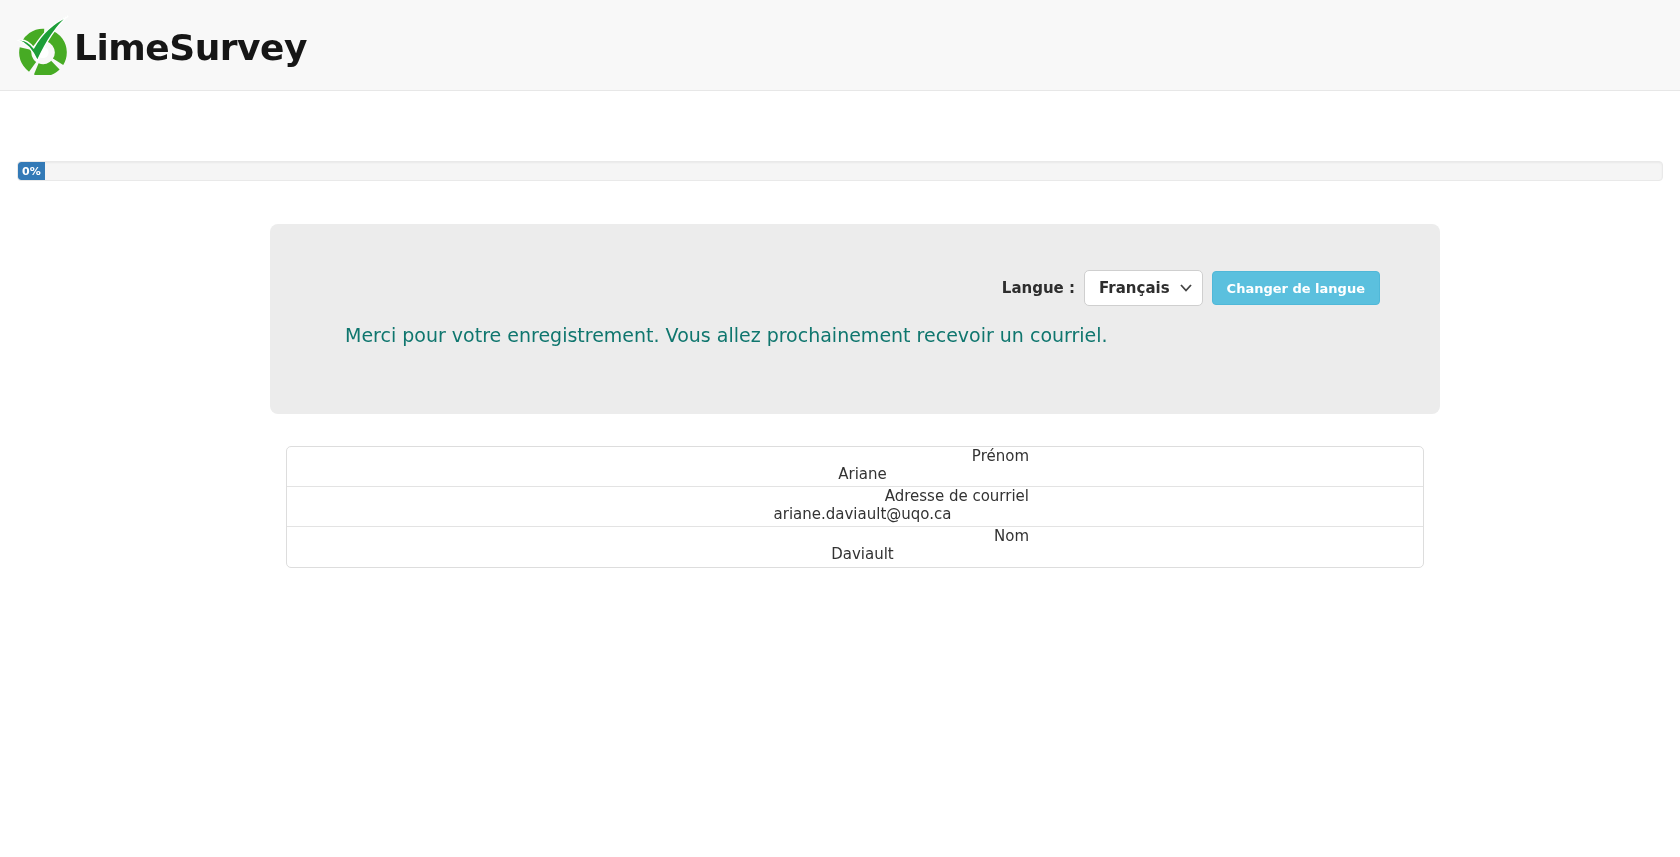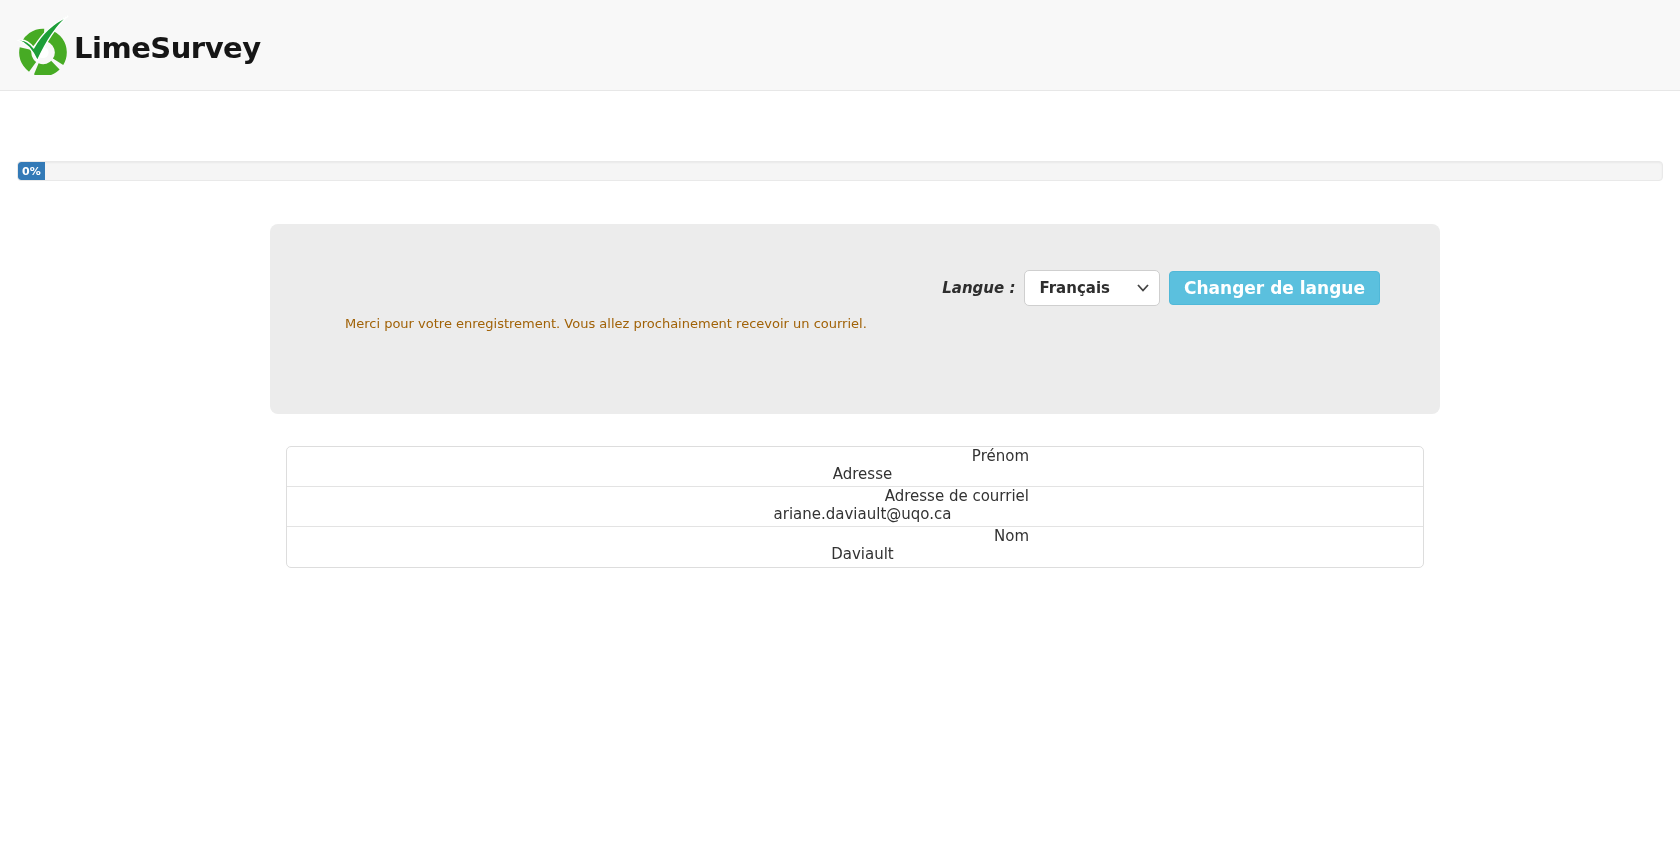--- a/index.html
+++ b/index.html
@@ -14,21 +14,21 @@
   .header {
     width: 100%; height: 91px;
     background: #f8f8f8;
     border-bottom: 1px solid #e7e7e7;
     display: flex; align-items: center;
     padding-left: 15px;
   }
   .logo-wrap { display: flex; align-items: center; }
   .logo-icon { width: 56px; height: 60px; margin-right: 3px; }
   .logo-text {
-    font-size: 29px; font-weight: 700; color: #161616;
+    font-size: 36px; font-weight: 700; color: #161616;
     letter-spacing: -0.5px; line-height: 1;
     margin-top: 6px;
   }
   
   .progress-row { margin: 70px 17px 0 17px; }
   .progress-track {
     position: relative; height: 20px;
     background: #f5f5f5;
     border: 1px solid #e9e9e9;
     border-radius: 4px;
@@ -50,46 +50,46 @@
     margin-top: 43px;
     background: #ececec;
     border-radius: 8px;
     height: 190px;
     padding: 46px 60px 0 75px;
   }
   .lang-row {
     display: flex; align-items: center; justify-content: flex-end;
     gap: 9px; height: 36px;
   }
-  .lang-label { font-size: 15px; font-weight: 700; color: #2e2e2e; white-space: nowrap; font-style: italic; }
+  .lang-label { font-size: 15px; font-weight: 700; color: #2e2e2e; white-space: nowrap; }
   .lang-select {
     height: 36px; min-width: 105px;
     background: #ffffff;
     border: 1px solid #cfcfcf;
     border-radius: 5px;
     display: flex; align-items: center; justify-content: space-between;
-    gap: 27px; padding: 0 10px 0 14px;
+    gap: 10px; padding: 0 10px 0 14px;
     font-size: 15px; font-weight: 700; color: #2e2e2e;
     cursor: pointer;
   }
   .chevron { width: 12px; height: 8px; display: block; }
   .btn-change {
     height: 34px;
     background: #5bc0de;
     border: 1px solid #50b8d8;
     border-radius: 4px;
-    color: #ffffff; font-size: 17px; font-weight: 600;
+    color: #ffffff; font-size: 13px; font-weight: 600;
     padding: 0 14px;
     font-family: inherit;
     cursor: pointer;
     white-space: nowrap;
   }
   .panel-message {
-    margin-top: 9px;
-    font-size: 13px; color: #a16207;
+    margin-top: 17px;
+    font-size: 19px; color: #0f766e;
     line-height: 1.35;
   }
   
   .details-table {
     margin: 32px 16px 0 16px;
     background: #ffffff;
     border: 1px solid #ddd;
     border-radius: 5px;
     overflow: hidden;
   }
@@ -145,21 +145,21 @@
         </svg>
       </div>
       <button class="btn-change">Changer de langue</button>
     </div>
     <p class="panel-message">Merci pour votre enregistrement. Vous allez prochainement recevoir un courriel.</p>
   </div>
 
   <div class="details-table">
     <div class="details-row">
       <div class="details-label">Prénom</div>
-      <div class="details-value">Adresse</div>
+      <div class="details-value">Ariane</div>
     </div>
     <div class="details-row">
       <div class="details-label">Adresse de courriel</div>
       <div class="details-value">ariane.daviault@uqo.ca</div>
     </div>
     <div class="details-row">
       <div class="details-label">Nom</div>
       <div class="details-value">Daviault</div>
     </div>
   </div>

